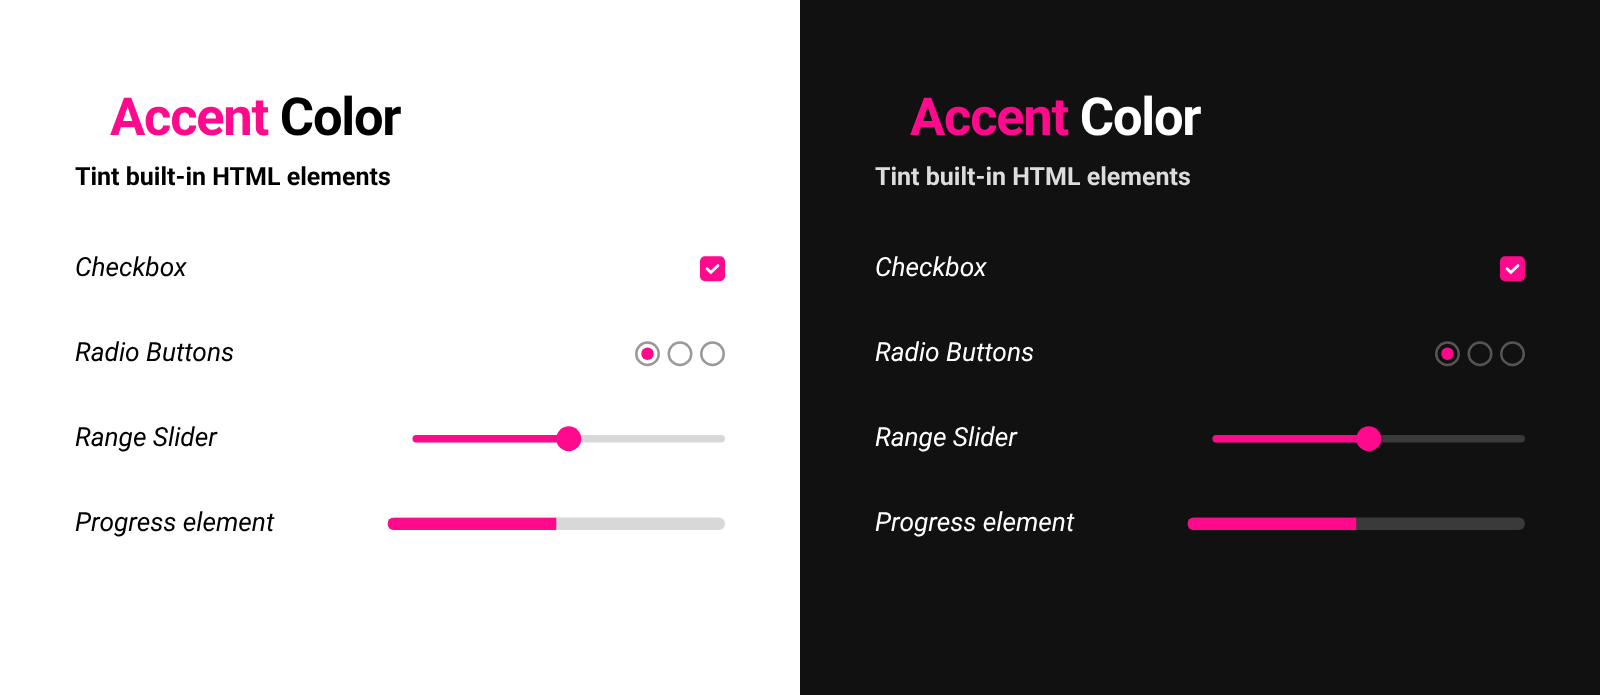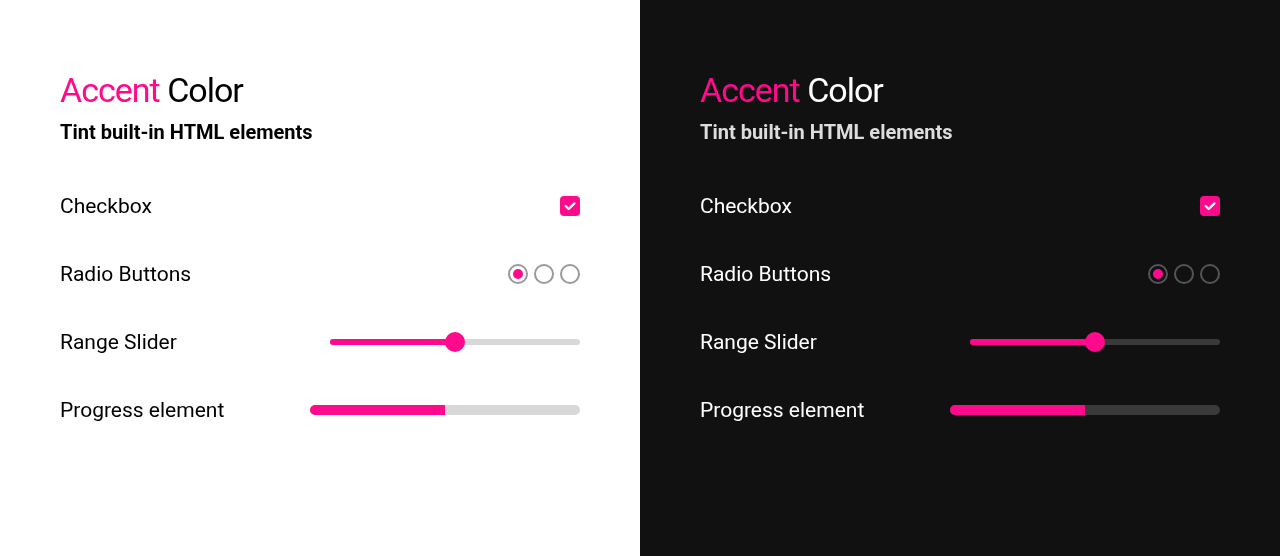--- a/index.html
+++ b/index.html
@@ -19,24 +19,25 @@
     }
     .panel.light {
       background: #ffffff;
       color: #000000;
     }
     .panel.dark {
       background: #111111;
       color: #ffffff;
     }
     .title {
-      font-size: 34px;
-      font-weight: 400;
+      font-size: 42px;
+      font-weight: 700;
       letter-spacing: -1px;
       margin-bottom: 10px;
+      margin-left: 28px;
     }
     .title .accent-word {
       color: #ff0a8c;
     }
     .panel.dark .title .accent-word {
       color: #ff0a8c;
     }
     .subtitle {
       font-size: 20px;
       font-weight: 700;
@@ -46,20 +47,21 @@
       color: #000000;
     }
     .panel.dark .subtitle {
       color: #dddddd;
     }
     .row {
       display: flex;
       align-items: center;
       justify-content: space-between;
       margin-bottom: 44px;
+      font-style: italic;
     }
     .row-label {
       font-size: 21px;
       font-weight: 400;
     }
     
     .checkbox {
       width: 20px;
       height: 20px;
       border-radius: 4px;

